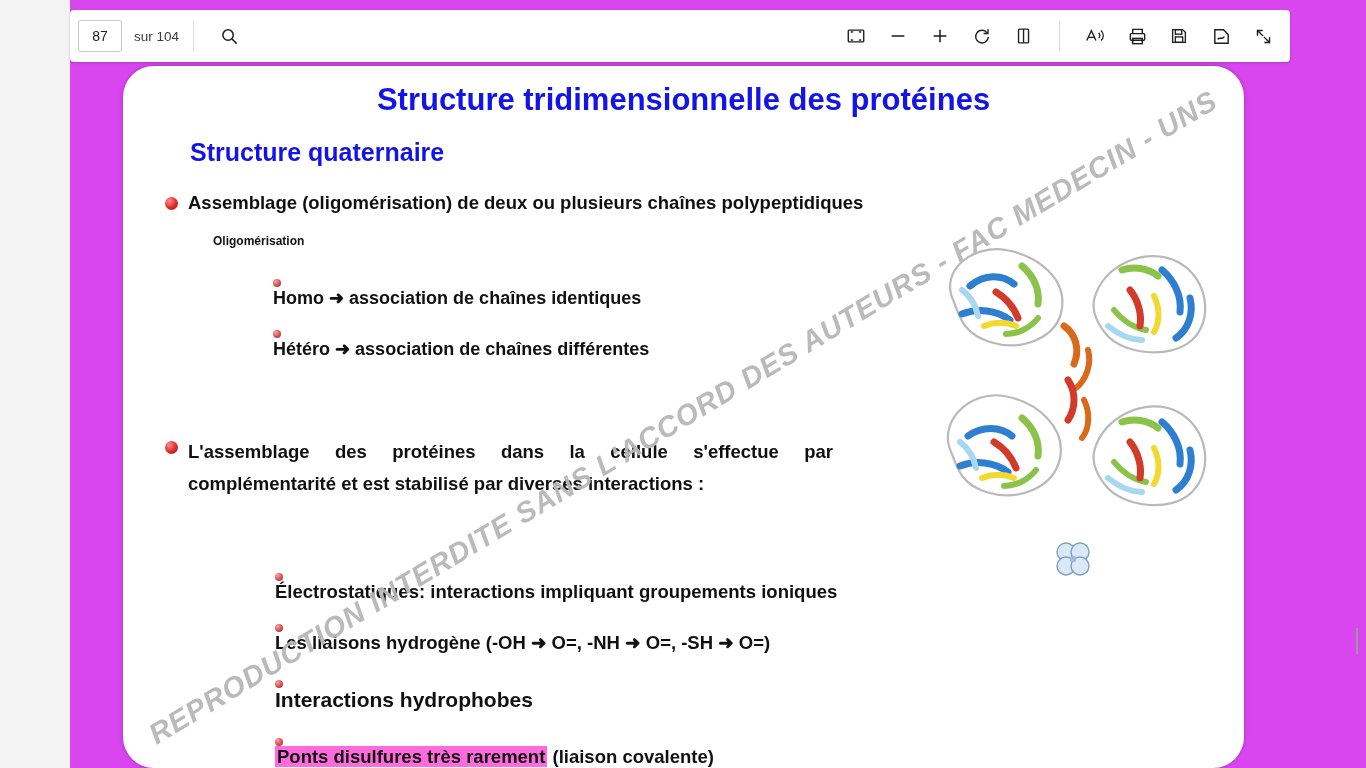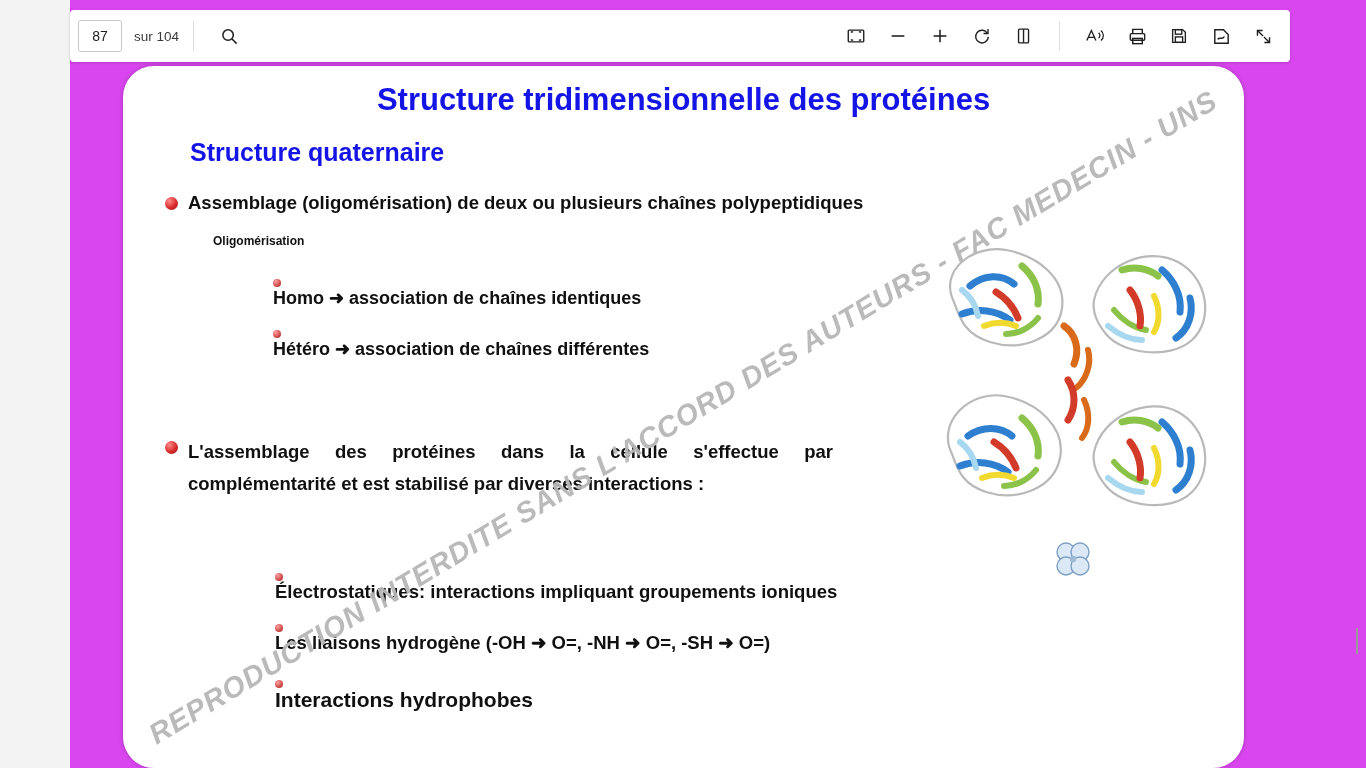--- a/index.html
+++ b/index.html
@@ -335,20 +335,26 @@
         <span class="dot-small"></span>
         <span style="font-size:18.5px;">Électrostatiques: interactions impliquant groupements ioniques</span>
       </div>
       <div class="sub-line" style="margin-bottom:19px;">
         <span class="dot-small"></span>
         <span style="font-size:18.5px;">Les liaisons hydrogène (-OH ➜ O=, -NH ➜ O=, -SH ➜ O=)</span>
       </div>
       <div class="sub-line" style="margin-bottom:19px;">
         <span class="dot-small"></span>
         <span style="font-size:21px;">Interactions hydrophobes</span>
+      </div>
+      <div class="sub-line">
+        <span class="dot-small"></span>
+        <span style="font-size:18.5px;">
+          <span class="highlight">Ponts disulfures très rarement</span><span> (liaison covalente)</span>
+        </span>
       </div>
     </div>
 
     <svg id="protein" viewBox="0 0 300 330">
       <g fill="none" stroke="#b9b9b9" stroke-width="2.2">
         <path d="M28 72 C12 40 48 14 80 20 C112 26 140 48 136 78 C132 108 96 122 64 112 C38 104 34 88 28 72 Z"></path>
         <path d="M168 70 C176 34 222 16 252 32 C282 48 288 90 266 110 C244 130 196 124 180 104 C170 92 166 82 168 70 Z"></path>
         <path d="M26 224 C10 192 44 160 78 166 C112 172 140 198 134 228 C128 258 92 272 60 262 C36 254 32 240 26 224 Z"></path>
         <path d="M168 222 C176 186 222 166 252 182 C282 198 288 240 266 262 C244 284 196 276 180 256 C170 244 166 234 168 222 Z"></path>
       </g>

